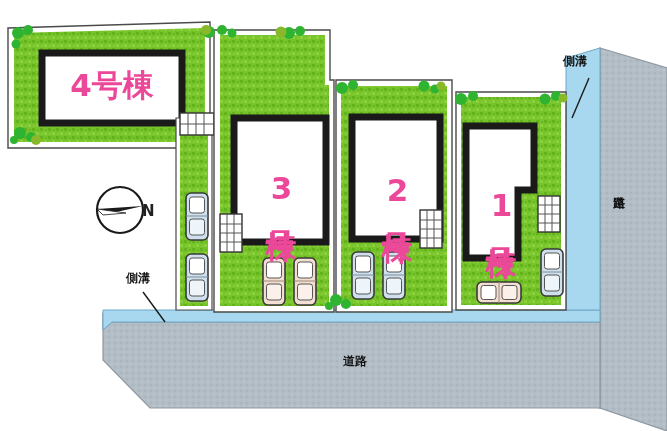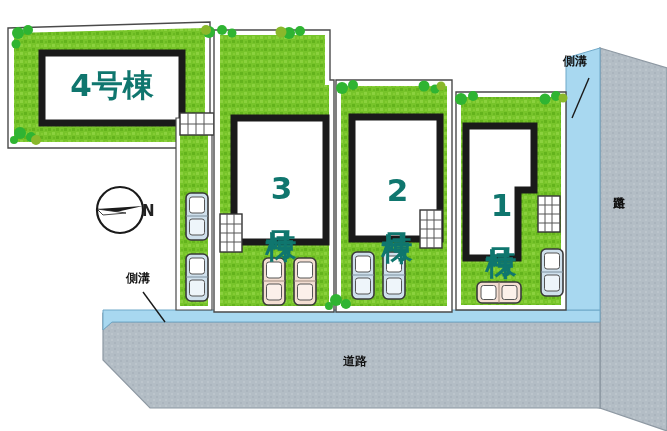--- a/index.html
+++ b/index.html
@@ -1,21 +1,21 @@
 <!DOCTYPE html>
 <html><head>
 <meta charset="utf-8">
 <style>
   html,body{margin:0;padding:0;background:#ffffff;}
   body{width:667px;height:431px;overflow:hidden;
        font-family:"DejaVu Sans","Liberation Sans",sans-serif;}
   #stage{position:relative;width:667px;height:431px;background:#fff;}
   #stage svg{position:absolute;left:0;top:0;}
 
-  .lbl{position:absolute;color:#0f766e;font-weight:700;line-height:1.02;
+  .lbl{position:absolute;color:#ec4899;font-weight:700;line-height:1.02;
        letter-spacing:0px;}
   .bld-label{font-size:31px;text-align:center;}
   .bld-label.vert{writing-mode:vertical-rl;text-orientation:upright;}
   .small-lbl{font-size:12px;font-weight:700;color:#111;}
   .small-lbl.vert{writing-mode:vertical-rl;text-orientation:upright;
                   letter-spacing:1px;}
   .nlbl{position:absolute;font-size:15px;font-weight:700;color:#222;}
 </style>
 </head>
 <body>

